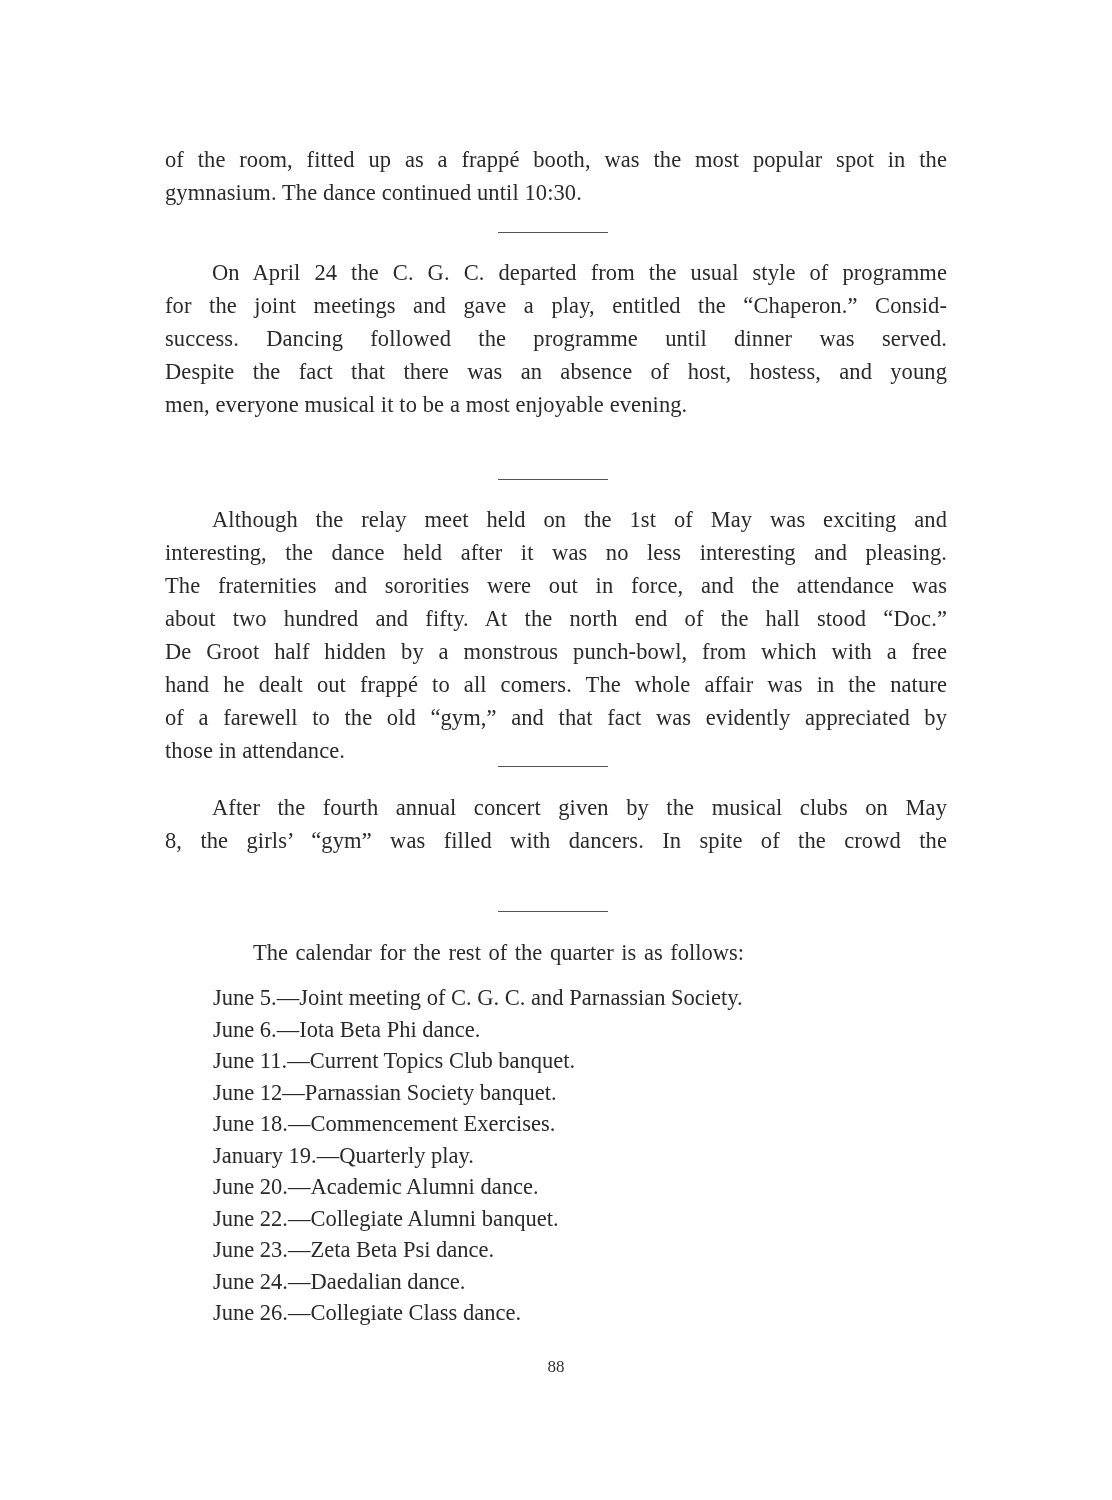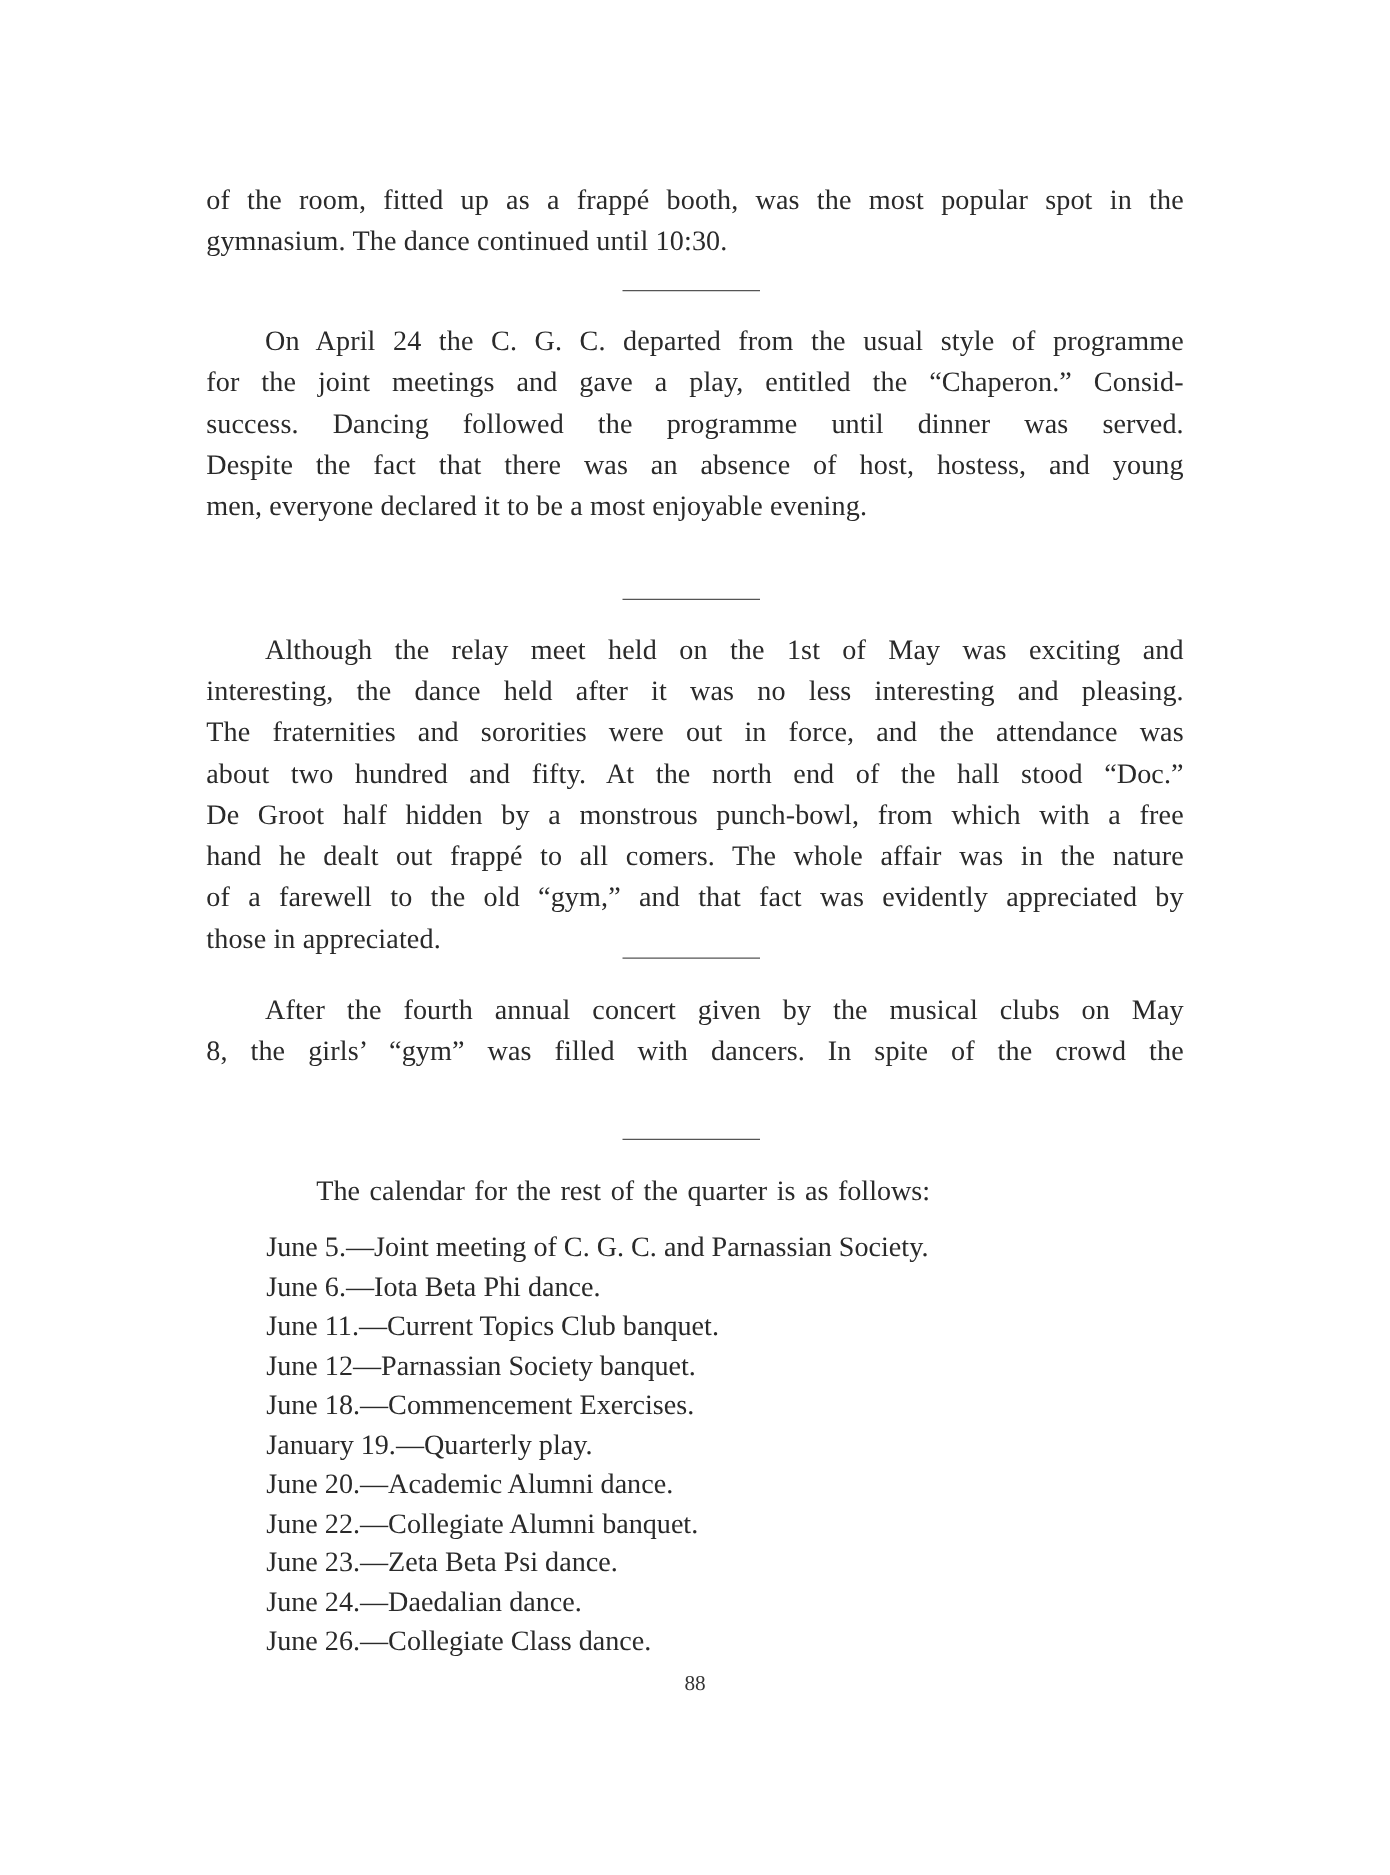--- a/index.html
+++ b/index.html
@@ -23,54 +23,54 @@
     width: 110px; left: 333px;
   }
   .calendar-intro {
     position: absolute; left: 48px; font-size: 22.5px; line-height: 33px; white-space: nowrap;
     word-spacing: 2px;
   }
   .calendar-list { position: absolute; left: 48px; margin: 0; padding: 0; list-style: none; }
   .calendar-list li { font-size: 22.5px; line-height: 31.5px; white-space: nowrap; }
   .page-number {
     position: absolute; left: 0; width: 782px; text-align: center;
-    font-size: 17px; color: #333;
+    font-size: 17px; color: #333; margin-top: 20px;
   }
 </style>
 </head>
 <body>
 
 <div class="page">
 
   <div class="para" style="top:143px;">
     <span class="line">of the room, fitted up as a frappé booth, was the most popular spot in the</span>
     <span class="line last">gymnasium.  The dance continued until 10:30.</span>
   </div>
 
   <div class="rule" style="top:232px;"></div>
 
   <div class="para" style="top:256px;">
     <span class="line indent">On April 24 the C. G. C. departed from the usual style of programme</span>
     <span class="line">for the joint meetings and gave a play, entitled the “Chaperon.”  Consid-</span>
     <span class="line">success.  Dancing followed the programme until dinner was served.</span>
     <span class="line">Despite the fact that there was an absence of host, hostess, and young</span>
-    <span class="line last">men, everyone declared it to be a most enjoyable evening.</span>
+    <span class="line last">men, everyone musical it to be a most enjoyable evening.</span>
   </div>
 
   <div class="rule" style="top:479px;"></div>
 
   <div class="para" style="top:503px;">
     <span class="line indent">Although the relay meet held on the 1st of May was exciting and</span>
     <span class="line">interesting, the dance held after it was no less interesting and pleasing.</span>
     <span class="line">The fraternities and sororities were out in force, and the attendance was</span>
     <span class="line">about two hundred and fifty.  At the north end of the hall stood “Doc.”</span>
     <span class="line">De Groot half hidden by a monstrous punch-bowl, from which with a free</span>
     <span class="line">hand he dealt out frappé to all comers.  The whole affair was in the nature</span>
     <span class="line">of a farewell to the old “gym,” and that fact was evidently appreciated by</span>
-    <span class="line last">those in appreciated.</span>
+    <span class="line last">those in attendance.</span>
   </div>
 
   <div class="rule" style="top:766px;"></div>
 
   <div class="para" style="top:791px;">
     <span class="line indent">After the fourth annual concert given by the musical clubs on May</span>
     <span class="line">8, the girls’ “gym” was filled with dancers.  In spite of the crowd the</span>
   </div>
 
   <div class="rule" style="top:911px;"></div>

